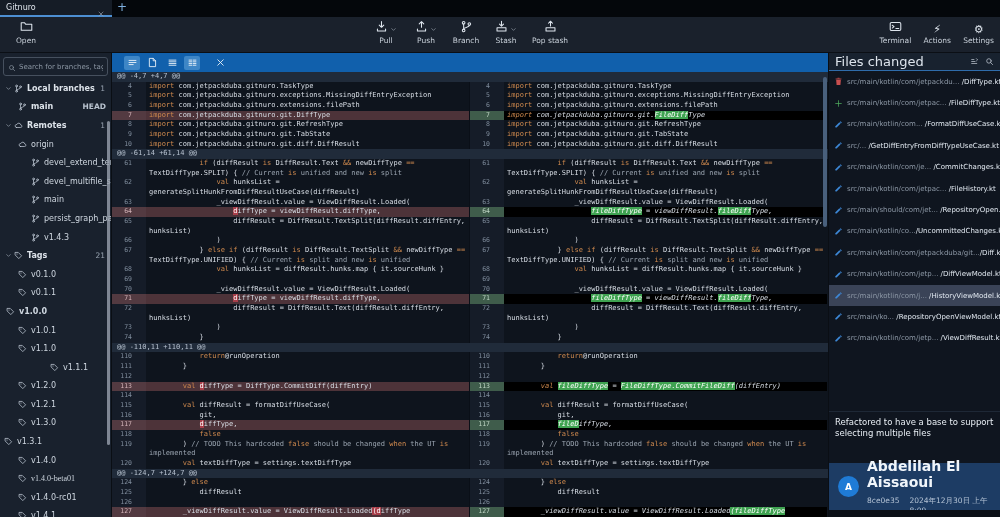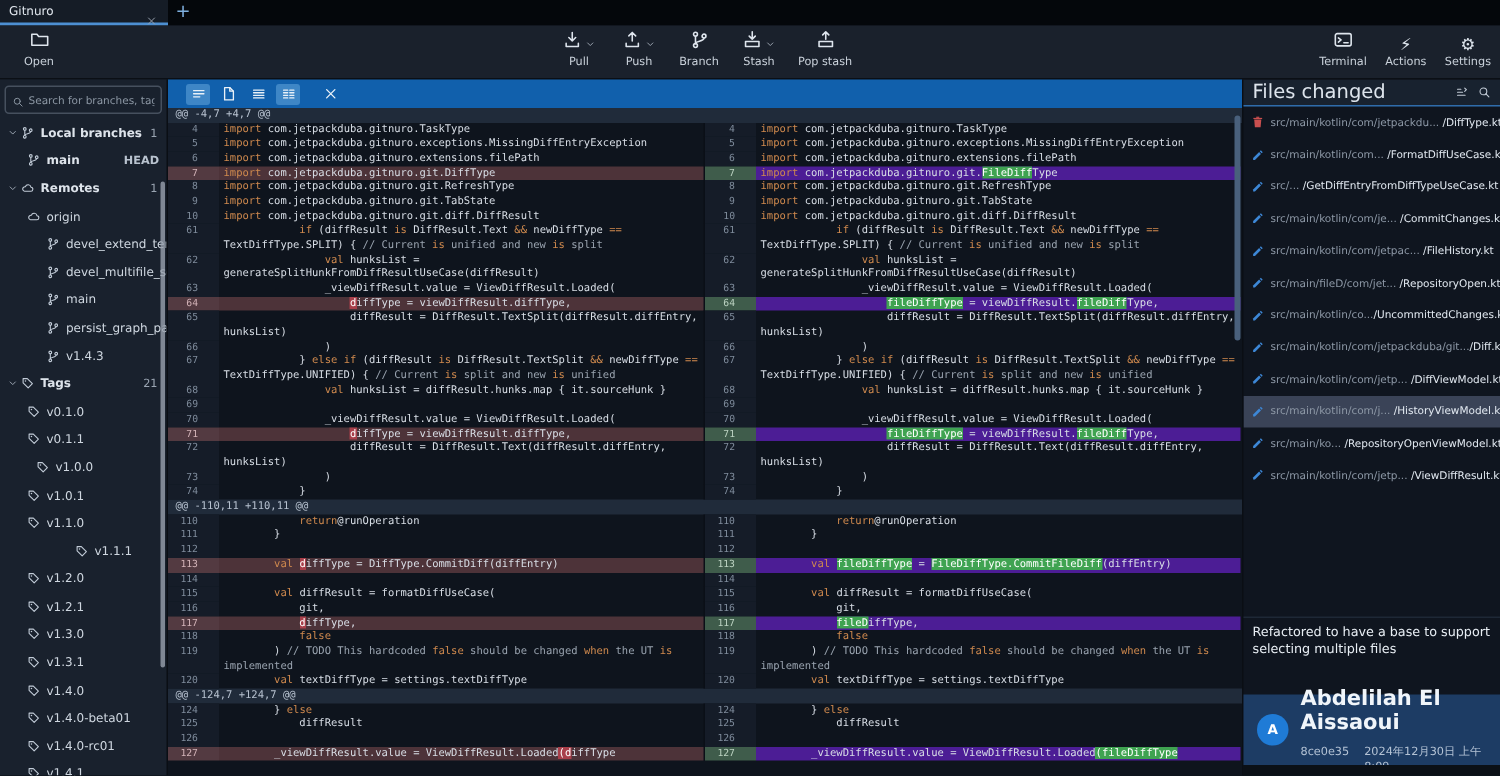--- a/index.html
+++ b/index.html
@@ -65,21 +65,21 @@
   .drow { display:flex; }
   .pane { width:358px; display:flex; flex-shrink:0; }
   .pane.lp { border-right:1px solid #0a0f17; }
   .gut { width:34px; background:#151c28; color:#7f8c9c; text-align:right; padding-right:14px;
     font-size:6.5px; line-height:9.67px; flex-shrink:0; }
   .code { width:323px; padding-left:3px; white-space:pre-wrap; word-wrap:break-word;
     line-height:9.67px; color:#d8dee6; }
   .del .gut { background:#533a41; color:#d3b3b8; }
   .del .code { background:#4d3339; }
   .add .gut { background:#3f5c4b; color:#bcd3c2; }
-  .add .code { background:#4c1d95; }
+  .add .code { background:#000000;font-style:italic; }
   .kw { color:#d08a4e; }
   .cm { color:#9aa4b0; }
   .del .mk { background:#a83f4a; color:#fff; }
   .add .mk { background:#3fa351; color:#fff; }
   .diff-thumb { position:absolute; right:1px; top:24px; width:4px; height:150px;
     background:#49607c; border-radius:2px; }
 
   
   .files { width:172px; background:#0f151f; border-left:1px solid #0a0e14; display:flex;
     flex-direction:column; flex-shrink:0; }
@@ -358,21 +358,21 @@
           </div>
           <div class="srow" style="padding-left: 18px;">
             <span class="sic">
               <svg viewBox="0 0 16 16" fill="none" stroke="currentColor" stroke-width="1.3" stroke-linecap="round" stroke-linejoin="round">
                 <path d="M2.5 2.5h5l6 6-5 5-6-6z"></path>
                 <circle cx="5.3" cy="5.3" r="0.9" fill="currentColor" stroke="none"></circle>
               </svg>
             </span>
             <span>v0.1.1</span>
           </div>
-          <div class="srow" style="padding-left: 24px;">
+          <div class="srow" style="padding-left: 6px; font-weight: bold;">
             <span class="sic">
               <svg viewBox="0 0 16 16" fill="none" stroke="currentColor" stroke-width="1.3" stroke-linecap="round" stroke-linejoin="round">
                 <path d="M2.5 2.5h5l6 6-5 5-6-6z"></path>
                 <circle cx="5.3" cy="5.3" r="0.9" fill="currentColor" stroke="none"></circle>
               </svg>
             </span>
             <span>v1.0.0</span>
           </div>
           <div class="srow" style="padding-left: 18px;">
             <span class="sic">
@@ -421,39 +421,39 @@
           </div>
           <div class="srow" style="padding-left: 18px;">
             <span class="sic">
               <svg viewBox="0 0 16 16" fill="none" stroke="currentColor" stroke-width="1.3" stroke-linecap="round" stroke-linejoin="round">
                 <path d="M2.5 2.5h5l6 6-5 5-6-6z"></path>
                 <circle cx="5.3" cy="5.3" r="0.9" fill="currentColor" stroke="none"></circle>
               </svg>
             </span>
             <span>v1.3.0</span>
           </div>
+          <div class="srow" style="padding-left: 4px;">
+            <span class="sic">
+              <svg viewBox="0 0 16 16" fill="none" stroke="currentColor" stroke-width="1.3" stroke-linecap="round" stroke-linejoin="round">
+                <path d="M2.5 2.5h5l6 6-5 5-6-6z"></path>
+                <circle cx="5.3" cy="5.3" r="0.9" fill="currentColor" stroke="none"></circle>
+              </svg>
+            </span>
+            <span>v1.3.1</span>
+          </div>
           <div class="srow" style="padding-left: 18px;">
             <span class="sic">
               <svg viewBox="0 0 16 16" fill="none" stroke="currentColor" stroke-width="1.3" stroke-linecap="round" stroke-linejoin="round">
                 <path d="M2.5 2.5h5l6 6-5 5-6-6z"></path>
                 <circle cx="5.3" cy="5.3" r="0.9" fill="currentColor" stroke="none"></circle>
               </svg>
             </span>
-            <span>v1.3.1</span>
-          </div>
-          <div class="srow" style="padding-left: 18px;">
-            <span class="sic">
-              <svg viewBox="0 0 16 16" fill="none" stroke="currentColor" stroke-width="1.3" stroke-linecap="round" stroke-linejoin="round">
-                <path d="M2.5 2.5h5l6 6-5 5-6-6z"></path>
-                <circle cx="5.3" cy="5.3" r="0.9" fill="currentColor" stroke="none"></circle>
-              </svg>
-            </span>
             <span>v1.4.0</span>
           </div>
-          <div class="srow" style="padding-left: 18px;">
+          <div class="srow" style="padding-left: 18px; font-family: Liberation Serif, serif;">
             <span class="sic">
               <svg viewBox="0 0 16 16" fill="none" stroke="currentColor" stroke-width="1.3" stroke-linecap="round" stroke-linejoin="round">
                 <path d="M2.5 2.5h5l6 6-5 5-6-6z"></path>
                 <circle cx="5.3" cy="5.3" r="0.9" fill="currentColor" stroke="none"></circle>
               </svg>
             </span>
             <span>v1.4.0-beta01</span>
           </div>
           <div class="srow" style="padding-left: 18px;">
             <span class="sic">
@@ -573,20 +573,21 @@
           <div class="drow">
             <div class="pane lp ctx">
               <div class="gut">10</div>
               <div class="code"><span class="kw">import</span> com.jetpackduba.gitnuro.git.diff.DiffResult</div>
             </div>
             <div class="pane rp ctx">
               <div class="gut">10</div>
               <div class="code"><span class="kw">import</span> com.jetpackduba.gitnuro.git.diff.DiffResult</div>
             </div>
           </div>
+          <div class="hunk">@@ -61,14 +61,14 @@</div>
           <div class="drow">
             <div class="pane lp ctx">
               <div class="gut">61</div>
               <div class="code">            <span class="kw">if</span> (diffResult <span class="kw">is</span> DiffResult.Text <span class="kw">&amp;&amp;</span> newDiffType <span class="kw">==</span> TextDiffType.SPLIT) { <span class="cm">// Current </span><span class="kw">is</span><span class="cm"> unified and new </span><span class="kw">is</span><span class="cm"> split</span></div>
             </div>
             <div class="pane rp ctx">
               <div class="gut">61</div>
               <div class="code">            <span class="kw">if</span> (diffResult <span class="kw">is</span> DiffResult.Text <span class="kw">&amp;&amp;</span> newDiffType <span class="kw">==</span> TextDiffType.SPLIT) { <span class="cm">// Current </span><span class="kw">is</span><span class="cm"> unified and new </span><span class="kw">is</span><span class="cm"> split</span></div>
             </div>
           </div>
@@ -897,20 +898,28 @@
             <span class="fic st-deleted">
               <svg viewBox="0 0 16 16" fill="currentColor">
                 <path d="M3.8 4.8h8.4l-.8 9.2H4.6z"></path>
                 <rect x="2.8" y="2.8" width="10.4" height="1.4"></rect>
                 <rect x="6.2" y="1.4" width="3.6" height="1.4"></rect>
               </svg>
             </span>
             <span><span class="fdir">src/main/kotlin/com/jetpackdu...</span><span class="fname"> /DiffType.kt</span></span>
           </div>
           <div class="frow">
+            <span class="fic st-added">
+              <svg viewBox="0 0 16 16" fill="none" stroke="currentColor" stroke-width="1.3" stroke-linecap="round" stroke-linejoin="round">
+                <path d="M8 3v10M3 8h10"></path>
+              </svg>
+            </span>
+            <span><span class="fdir">src/main/kotlin/com/jetpac...</span><span class="fname"> /FileDiffType.kt</span></span>
+          </div>
+          <div class="frow">
             <span class="fic st-modified">
               <svg viewBox="0 0 16 16" fill="currentColor">
                 <path d="M2.5 11.3l7.1-7.1 2.2 2.2-7.1 7.1H2.5z"></path>
                 <path d="M10.4 3.4l1.3-1.3 2.2 2.2-1.3 1.3z"></path>
               </svg>
             </span>
             <span><span class="fdir">src/main/kotlin/com...</span><span class="fname"> /FormatDiffUseCase.kt</span></span>
           </div>
           <div class="frow">
             <span class="fic st-modified">
@@ -939,21 +948,21 @@
             </span>
             <span><span class="fdir">src/main/kotlin/com/jetpac...</span><span class="fname"> /FileHistory.kt</span></span>
           </div>
           <div class="frow">
             <span class="fic st-modified">
               <svg viewBox="0 0 16 16" fill="currentColor">
                 <path d="M2.5 11.3l7.1-7.1 2.2 2.2-7.1 7.1H2.5z"></path>
                 <path d="M10.4 3.4l1.3-1.3 2.2 2.2-1.3 1.3z"></path>
               </svg>
             </span>
-            <span><span class="fdir">src/main/fileD/com/jet...</span><span class="fname"> /RepositoryOpen.kt</span></span>
+            <span><span class="fdir">src/main/should/com/jet...</span><span class="fname"> /RepositoryOpen.kt</span></span>
           </div>
           <div class="frow">
             <span class="fic st-modified">
               <svg viewBox="0 0 16 16" fill="currentColor">
                 <path d="M2.5 11.3l7.1-7.1 2.2 2.2-7.1 7.1H2.5z"></path>
                 <path d="M10.4 3.4l1.3-1.3 2.2 2.2-1.3 1.3z"></path>
               </svg>
             </span>
             <span><span class="fdir">src/main/kotlin/co...</span><span class="fname">/UncommittedChanges.kt</span></span>
           </div>

